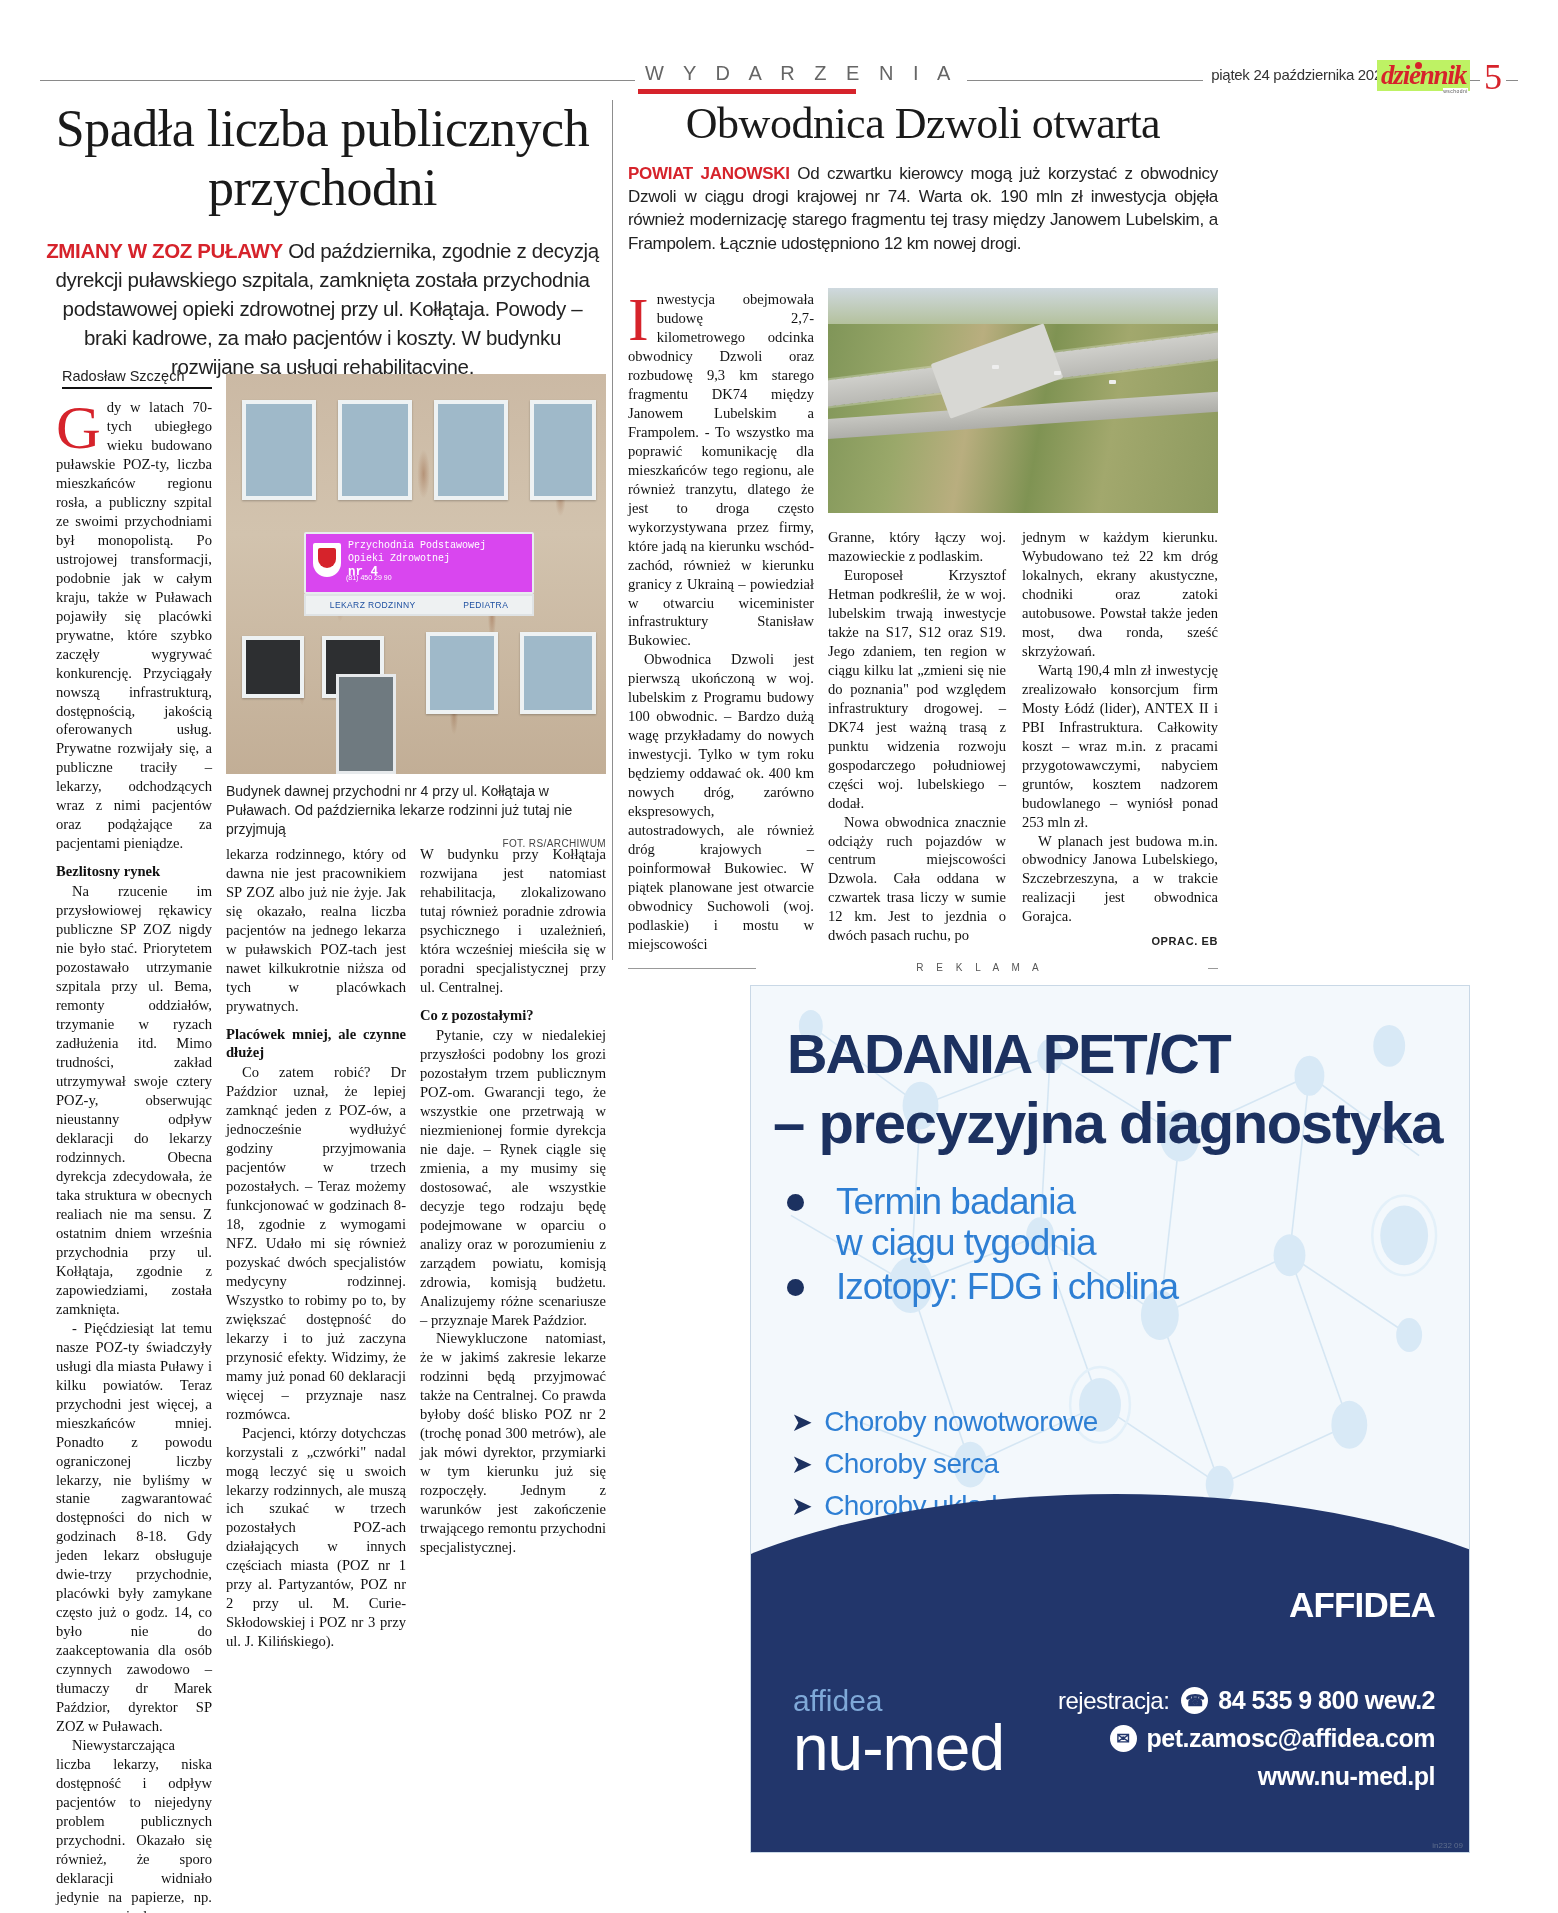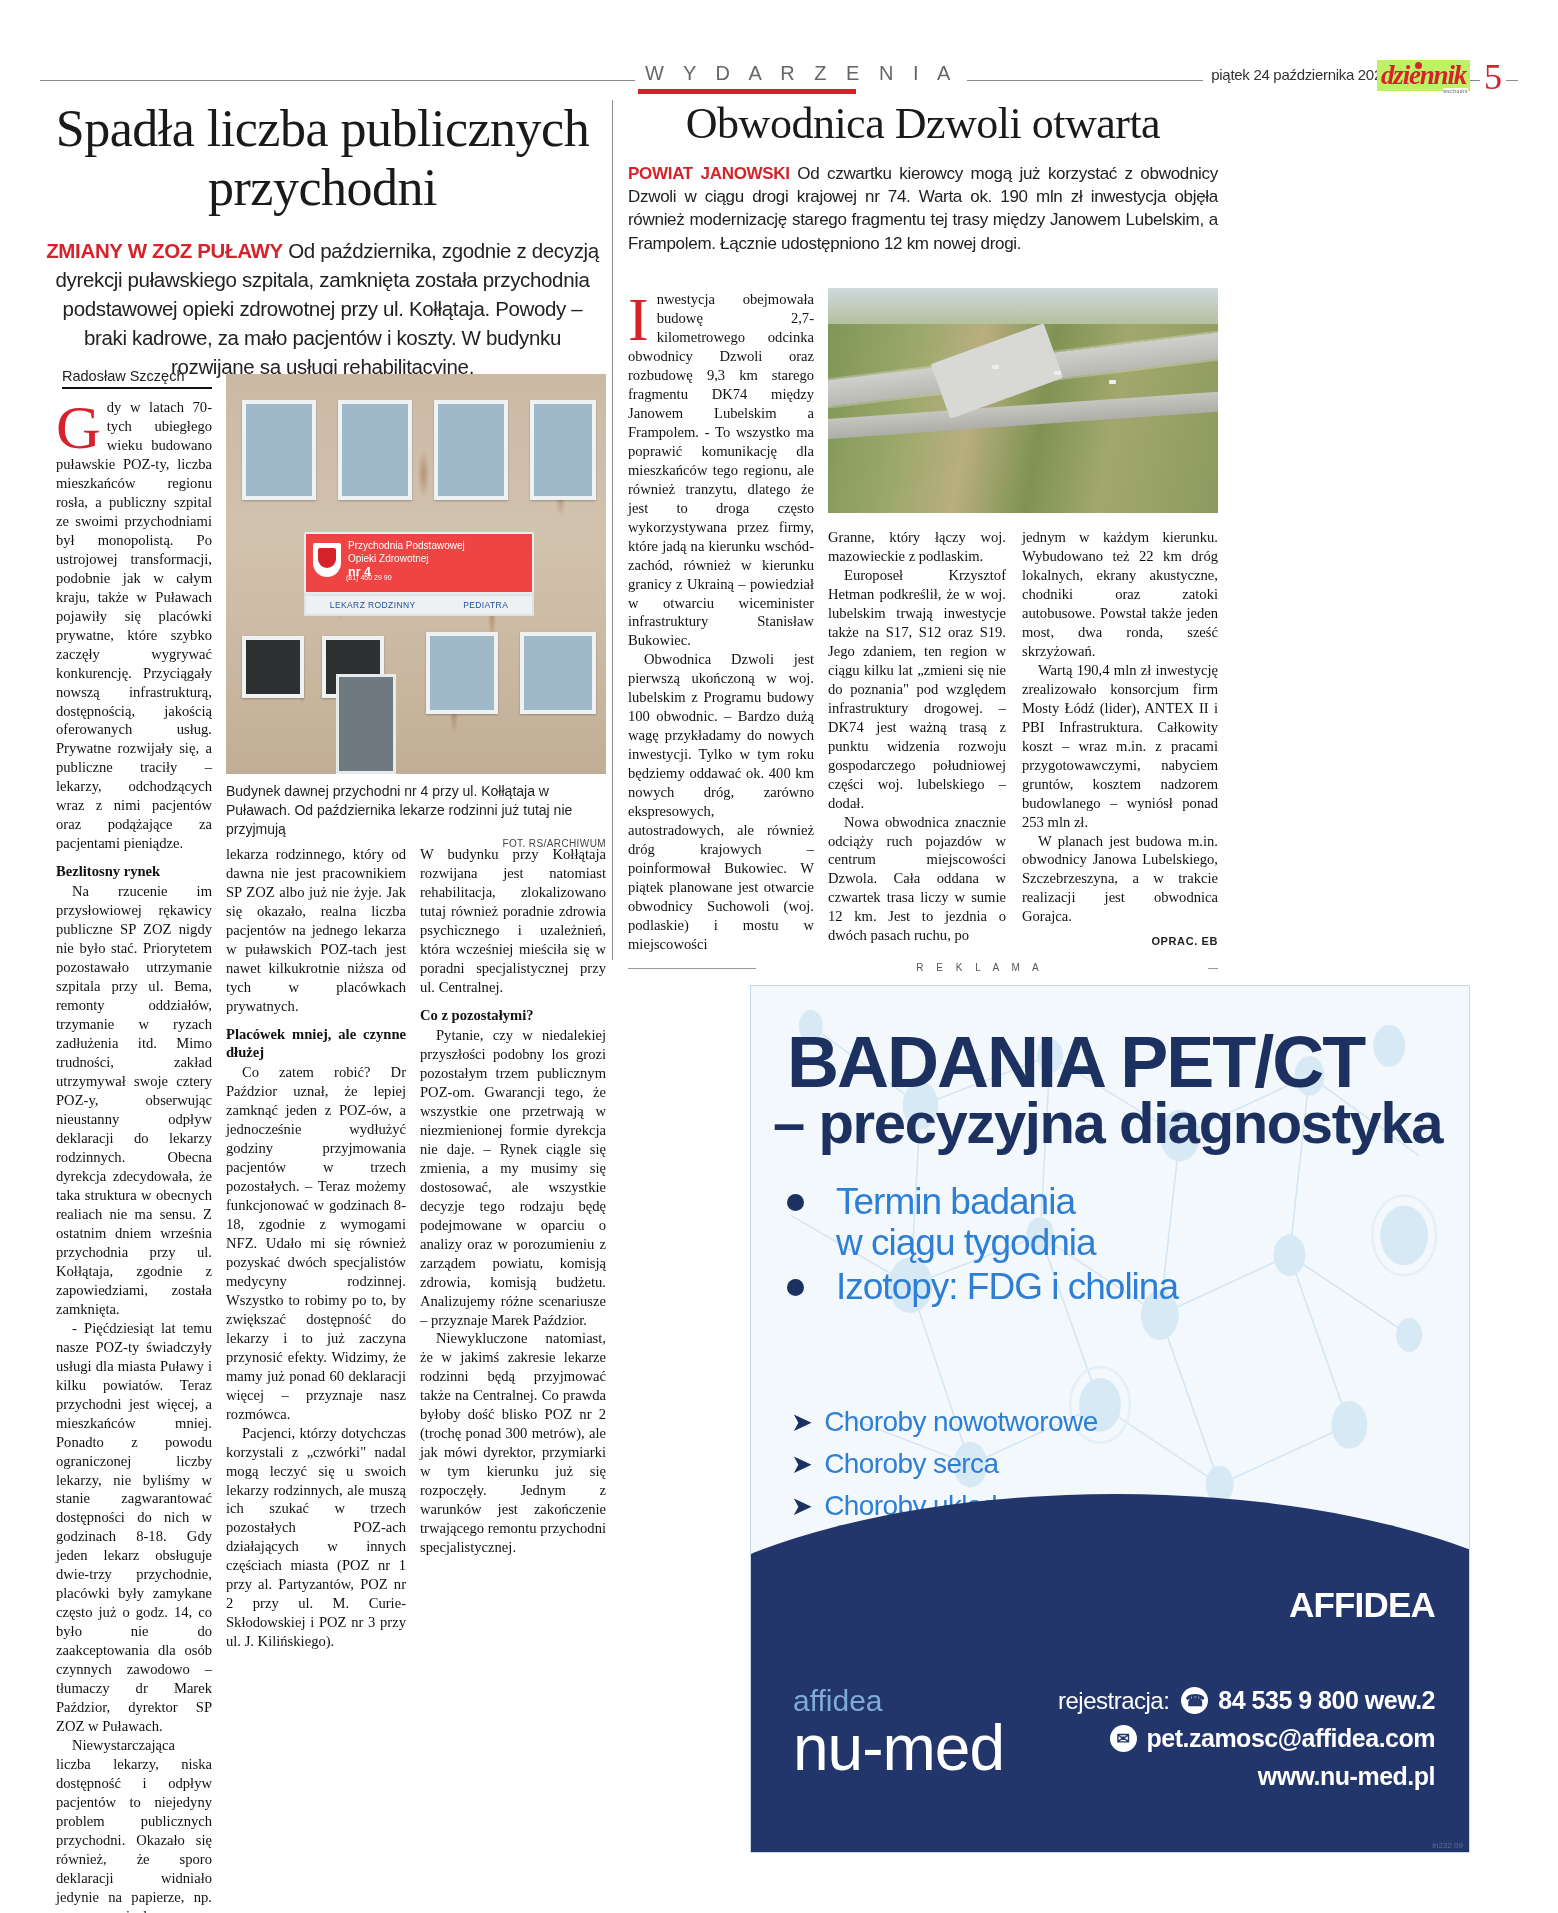--- a/index.html
+++ b/index.html
@@ -123,22 +123,22 @@
       radial-gradient(ellipse 5px 28px at 20% 78%, rgba(140,90,55,.45), transparent 70%),
       radial-gradient(ellipse 6px 30px at 60% 85%, rgba(140,90,55,.4), transparent 70%);
   }
   .win {
     position: absolute; background: #9fb9c9; border: 4px solid #eef2f3;
     box-shadow: 0 1px 2px rgba(0,0,0,.25);
   }
   .win.dark { background: #2d2f31; }
   .sign {
     position: absolute; left: 78px; top: 158px; width: 230px; height: 62px;
-    background: #ef4444; border: 2px solid #e8ecef; border-radius: 2px;
-    color: #fff; font-family: Liberation Sans, sans-serif; font-size: 10px;
+    background: #d946ef; border: 2px solid #e8ecef; border-radius: 2px;
+    color: #fff; font-family: Liberation Mono, monospace; font-size: 10px;
     padding: 6px 6px 0 42px; line-height: 1.25;
   }
   .sign .crest {
     position: absolute; left: 7px; top: 9px; width: 28px; height: 34px;
     background: #fff; border-radius: 2px 2px 14px 14px;
   }
   .sign .crest::after {
     content:''; position:absolute; left:5px; top:5px; width:18px; height:20px;
     background:#d6232b; border-radius:2px 2px 9px 9px;
   }
@@ -237,21 +237,21 @@
 
   
   .ad {
     position: absolute; left: 750px; top: 985px; width: 720px; height: 868px;
     background: #f3f8fc; border: 1px solid #c9d8e6; overflow: hidden;
   }
   .ad-net { position:absolute; inset:0; }
   .ad-title {
     position: absolute; left: 36px; top: 40px; width: 650px;
     font-family: "Liberation Sans", sans-serif; font-weight: bold;
-    font-size: 72px; color: #1c3160; letter-spacing: -2px; line-height: 1;
+    font-size: 56px; color: #1c3160; letter-spacing: -2px; line-height: 1;
   }
   .ad-sub {
     position: absolute; left: 22px; top: 108px; width: 680px;
     font-family: "Liberation Sans", sans-serif; font-weight: bold;
     font-size: 58px; color: #1c3160; letter-spacing: -1.4px; line-height: 1;
   }
   .ad-bullets { position: absolute; left: 36px; top: 195px; width: 660px; }
   .ad-bullet {
     display: flex; align-items: flex-start; margin-bottom: 2px;
     font-family: "Liberation Sans", sans-serif; font-size: 37px;

